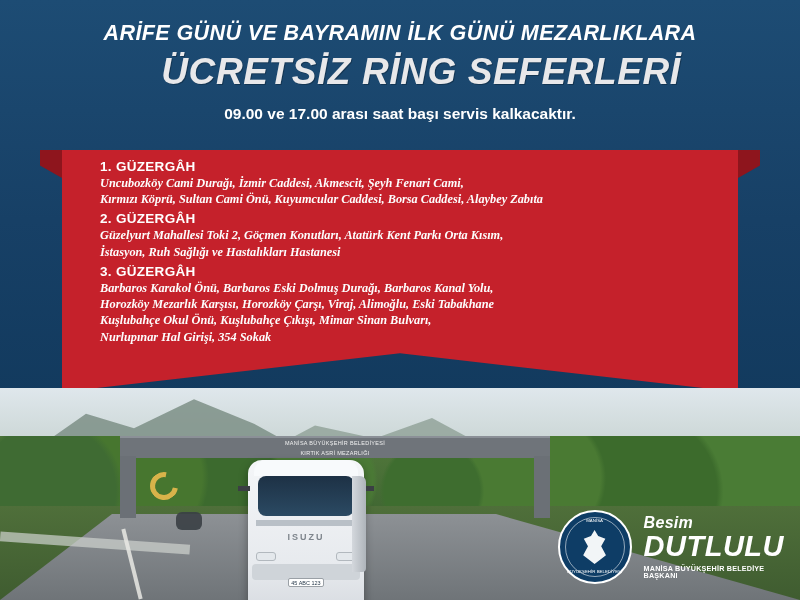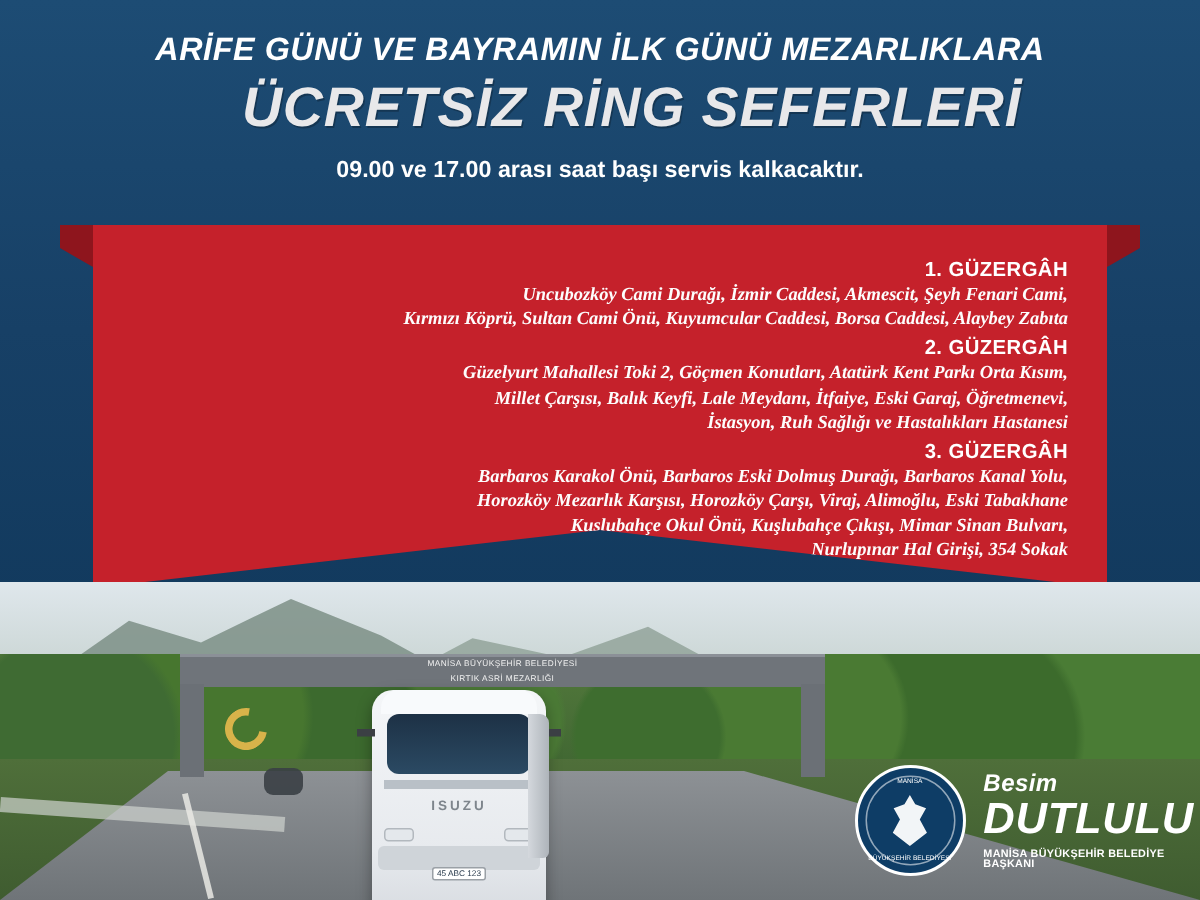--- a/index.html
+++ b/index.html
@@ -58,23 +58,23 @@
   .ribbon {
     position: absolute;
     left: 62px; top: 150px;
     width: 676px; height: 242px;
     background: #c5212b;
     clip-path: polygon(0 0, 100% 0, 100% 100%, 50% 84%, 0 100%);
     box-shadow: 0 3px 8px rgba(0,0,0,0.28);
   }
   .ribbon-inner {
     position: absolute;
-    left: 0; top: 0; width: 100%;
-    padding: 22px 26px 0 26px;
-    text-align: right;
+    left: 12px; top: 0; width: 100%;
+    padding: 9px 26px 0 26px;
+    text-align: left;
     color: #ffffff;
   }
   .route { margin-bottom: 4px; }
   .route-title {
     font-size: 13.5px;
     font-weight: bold;
     letter-spacing: 0.3px;
     margin-bottom: 1px;
   }
   .route-lines {
@@ -243,21 +243,21 @@
 
   
   .moto {
     position: absolute; left: 176px; top: 124px;
     width: 26px; height: 18px;
     background: #3a3f45; border-radius: 6px; opacity: .9;
   }
 
   
   .logo-group {
-    position: absolute; right: 4px; bottom: 16px;
+    position: absolute; right: 16px; bottom: 16px;
     display: flex; align-items: center; gap: 12px;
   }
   .seal {
     width: 74px; height: 74px;
     border-radius: 50%;
     background: #0e3d66;
     border: 2px solid #ffffff;
     color: #ffffff;
     position: relative;
     display: flex; align-items: center; justify-content: center;
@@ -318,21 +318,20 @@
         <div class="route-lines">
           <div>Uncuboz​köy Cami Durağı, İzmir Caddesi, Akmescit, Şeyh Fenari Cami,</div>
           <div>Kırmızı Köprü, Sultan Cami Önü, Kuyumcular Caddesi, Borsa Caddesi, Alaybey Zabıta</div>
         </div>
       </div>
 
       <div class="route">
         <div class="route-title">2. GÜZERGÂH</div>
         <div class="route-lines">
           <div>Güzelyurt Mahallesi Toki 2, Göçmen Konutları, Atatürk Kent Parkı Orta Kısım,</div>
-          <div>Millet Çarşısı, Balık Keyfi, Lale Meydanı, İtfaiye, Eski Garaj, Öğretmenevi,</div>
           <div>İstasyon, Ruh Sağlığı ve Hastalıkları Hastanesi</div>
         </div>
       </div>
 
       <div class="route">
         <div class="route-title">3. GÜZERGÂH</div>
         <div class="route-lines">
           <div>Barbaros Karakol Önü, Barbaros Eski Dolmuş Durağı, Barbaros Kanal Yolu,</div>
           <div>Horozköy Mezarlık Karşısı, Horozköy Çarşı, Viraj, Alimoğlu, Eski Tabakhane</div>
           <div>Kuşlubahçe Okul Önü, Kuşlubahçe Çıkışı, Mimar Sinan Bulvarı,</div>

